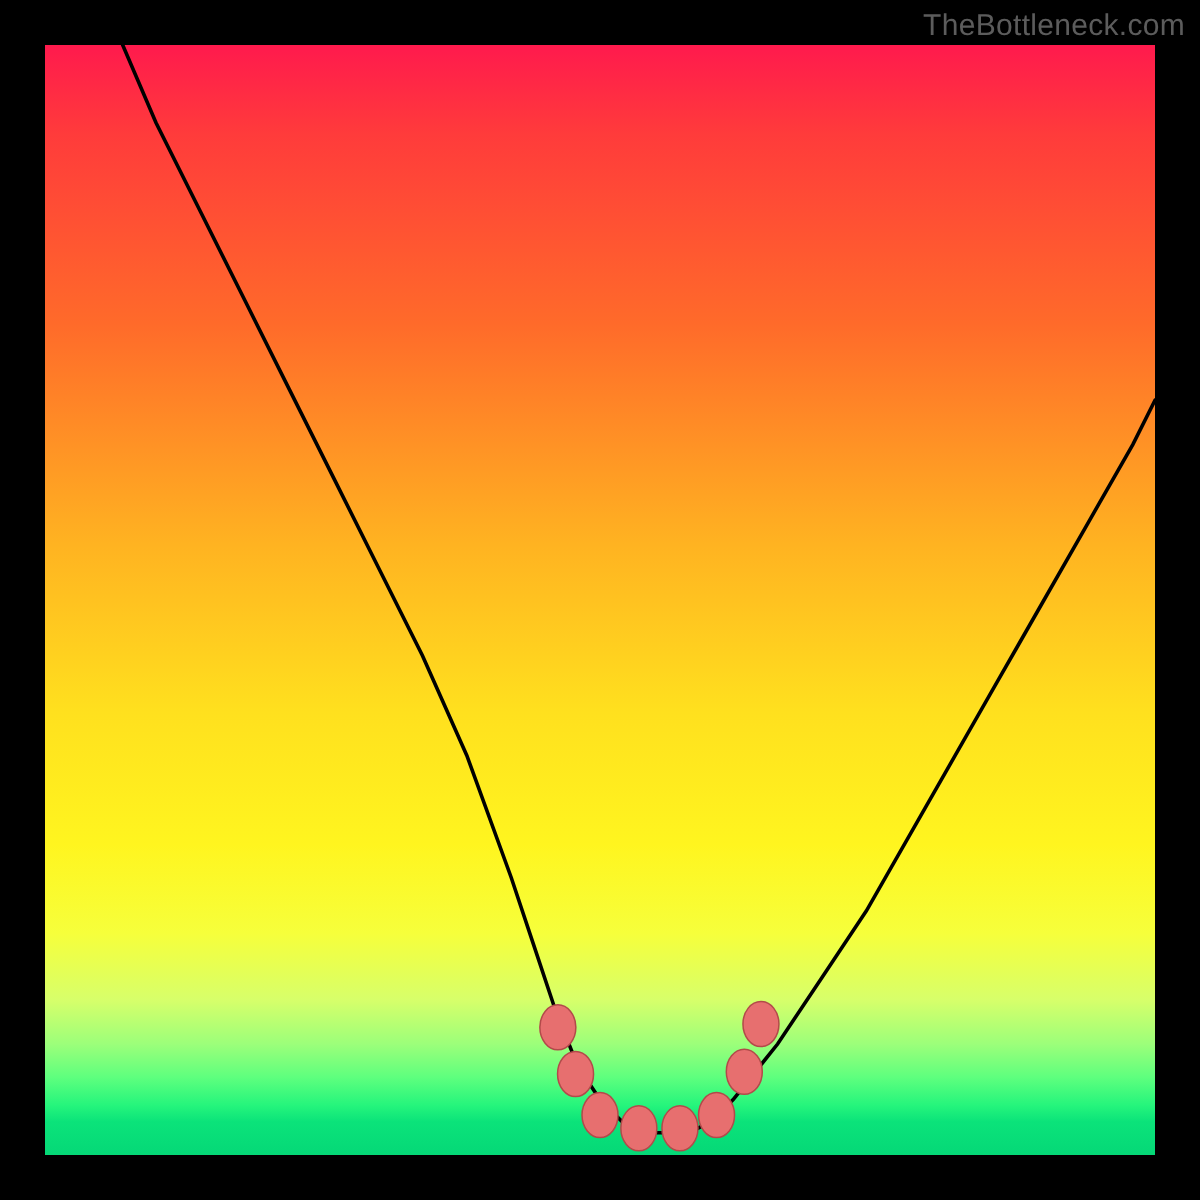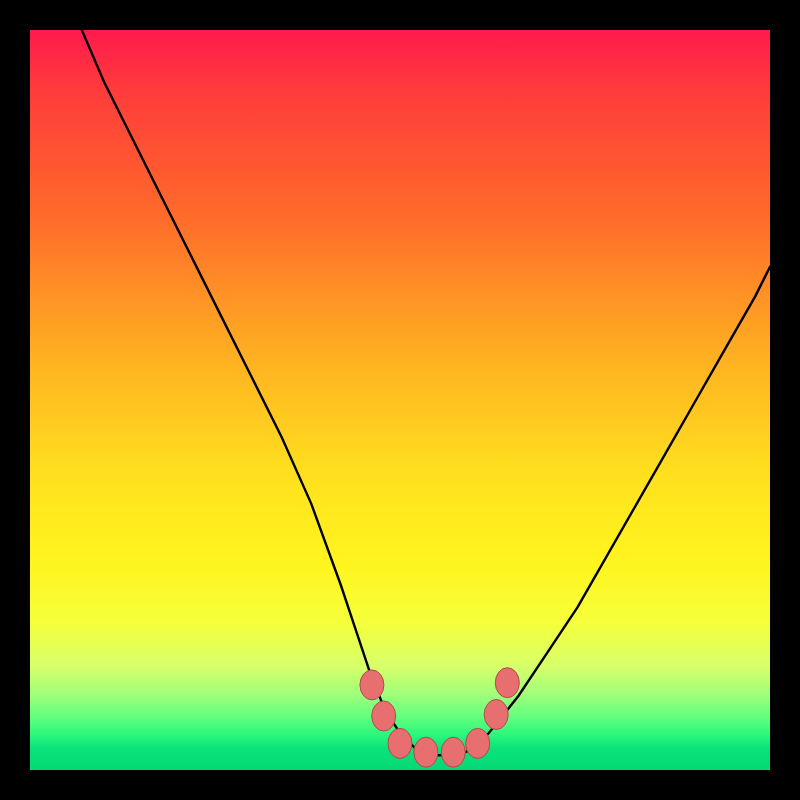--- a/index.html
+++ b/index.html
@@ -72,13 +72,14 @@
           <ellipse cx="353.7" cy="686.0" rx="12" ry="15" fill="#e76f6f" stroke="#b24a4a" stroke-width="1"></ellipse>
           <ellipse cx="370.0" cy="713.4" rx="12" ry="15" fill="#e76f6f" stroke="#b24a4a" stroke-width="1"></ellipse>
           <ellipse cx="395.9" cy="722.2" rx="12" ry="15" fill="#e76f6f" stroke="#b24a4a" stroke-width="1"></ellipse>
           <ellipse cx="423.3" cy="722.2" rx="12" ry="15" fill="#e76f6f" stroke="#b24a4a" stroke-width="1"></ellipse>
           <ellipse cx="447.7" cy="713.4" rx="12" ry="15" fill="#e76f6f" stroke="#b24a4a" stroke-width="1"></ellipse>
           <ellipse cx="466.2" cy="684.5" rx="12" ry="15" fill="#e76f6f" stroke="#b24a4a" stroke-width="1"></ellipse>
           <ellipse cx="477.3" cy="652.7" rx="12" ry="15" fill="#e76f6f" stroke="#b24a4a" stroke-width="1"></ellipse>
         </g>
     </svg>
   </div>
+  <div class="watermark">TheBottleneck.com</div>
 </div>
 
 </body></html>

